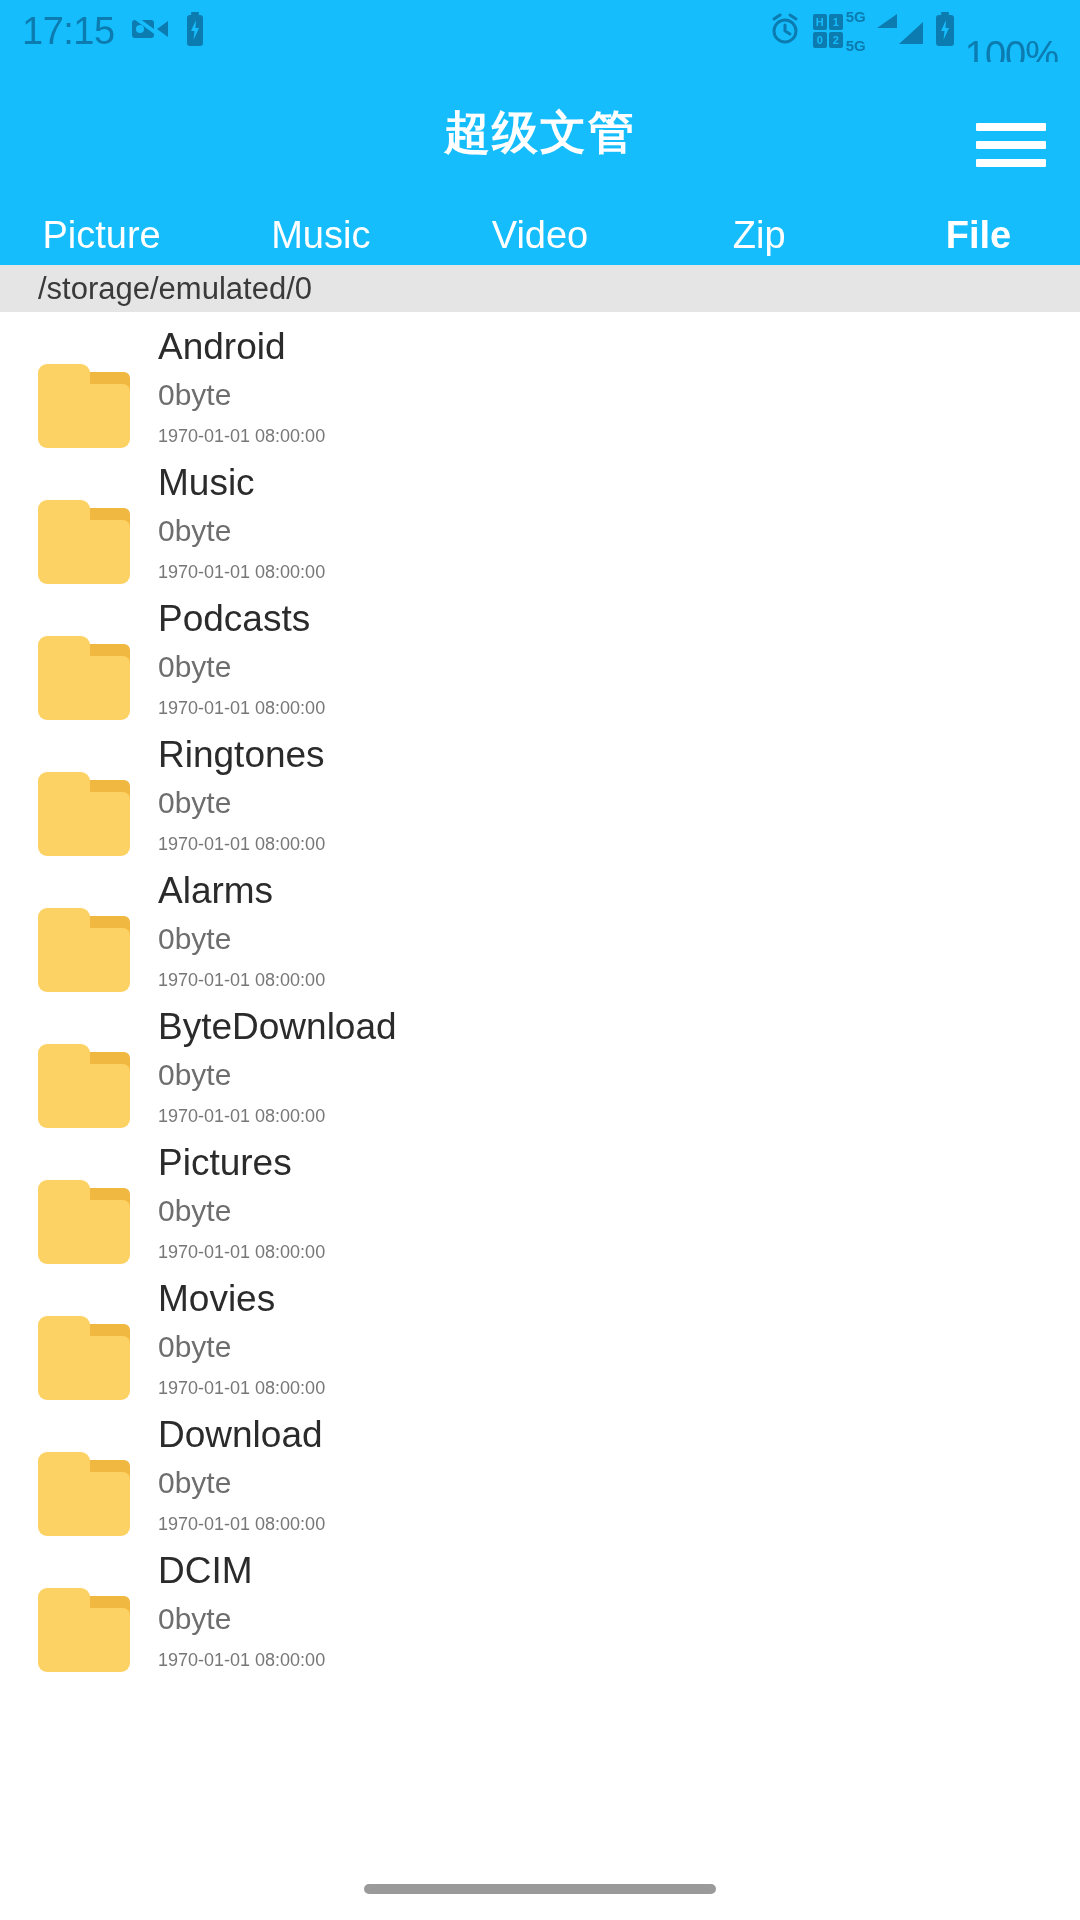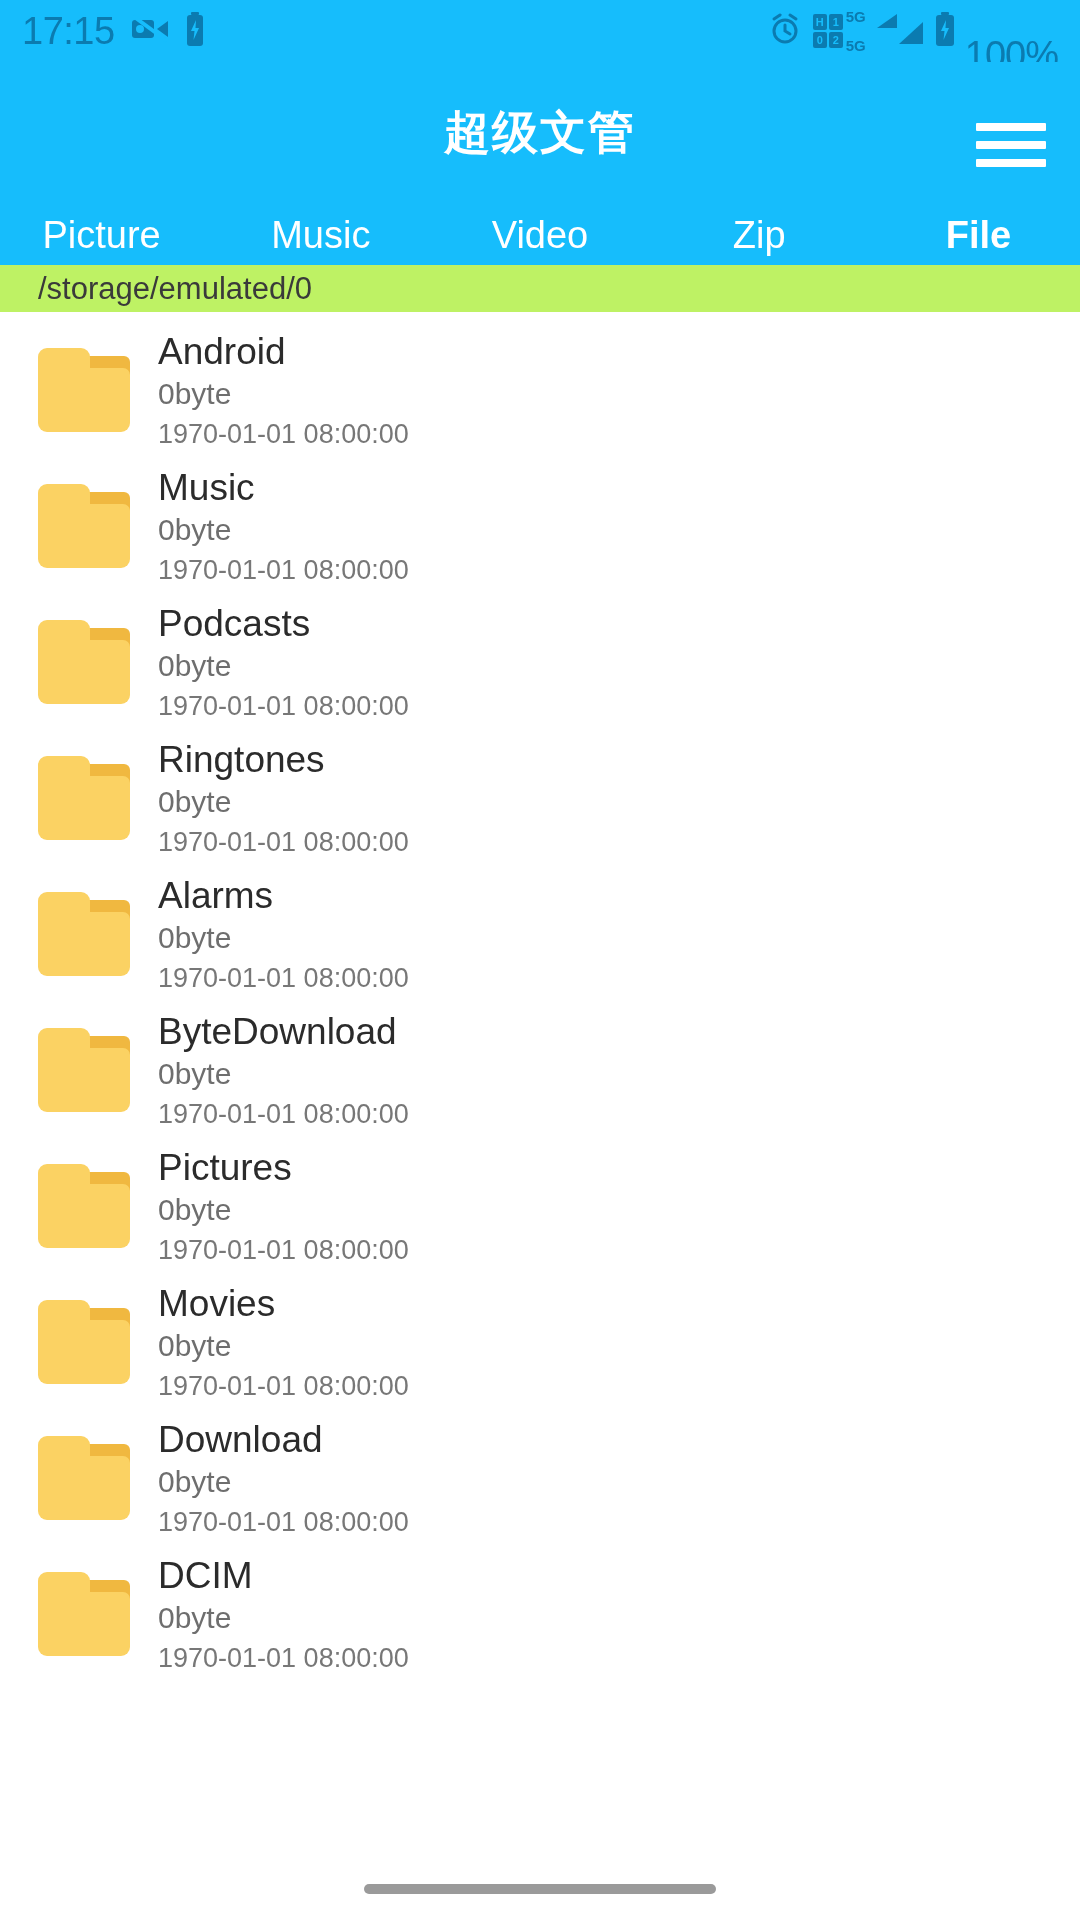--- a/index.html
+++ b/index.html
@@ -93,41 +93,41 @@
     line-height:1;
     cursor:pointer;
     white-space:nowrap;
   }
   .tab.active { font-weight:700; }
 
   
   .path-bar {
     position:absolute; top:265px; left:0;
     width:1080px; height:47px;
-    background:#bef264;
+    background:#e5e5e5;
     display:flex; align-items:center;
     padding-left:38px;
   }
   .path-text {
     font-size:31px; color:#3a3a3a; line-height:1;
   }
 
   
   .file-list {
     position:absolute; top:312px; left:0;
     width:1080px; height:1608px;
     background:#ffffff;
     overflow:hidden;
   }
   .file-row {
     position:relative;
     height:136px;
     width:1080px;
     display:flex;
-    align-items:flex-start;
+    align-items:flex-end;
     cursor:pointer;
   }
   .folder-icon {
     position:relative;
     width:92px; height:84px;
     margin-left:38px; margin-top:36px;
     flex:0 0 auto;
   }
   
   .folder-icon .f-tab {
@@ -160,25 +160,25 @@
     display:flex; flex-direction:column;
     min-width:0;
   }
   .file-name {
     font-size:37px; color:#2b2b2b;
     line-height:1.18;
     white-space:nowrap;
   }
   .file-size {
     font-size:30px; color:#6e6e6e;
-    line-height:1.3; 
+    line-height:1.3; margin-top:6px;
   }
   .file-date {
-    font-size:27px; color:#777777;
-    line-height:1.3; margin-top:4px;
+    font-size:18px; color:#777777;
+    line-height:1.3; margin-top:11px;
   }
 
   
   .home-indicator {
     position:absolute;
     left:50%; transform:translateX(-50%);
     bottom:26px;
     width:352px; height:10px;
     background:#9a9a9a;
     border-radius:5px;

